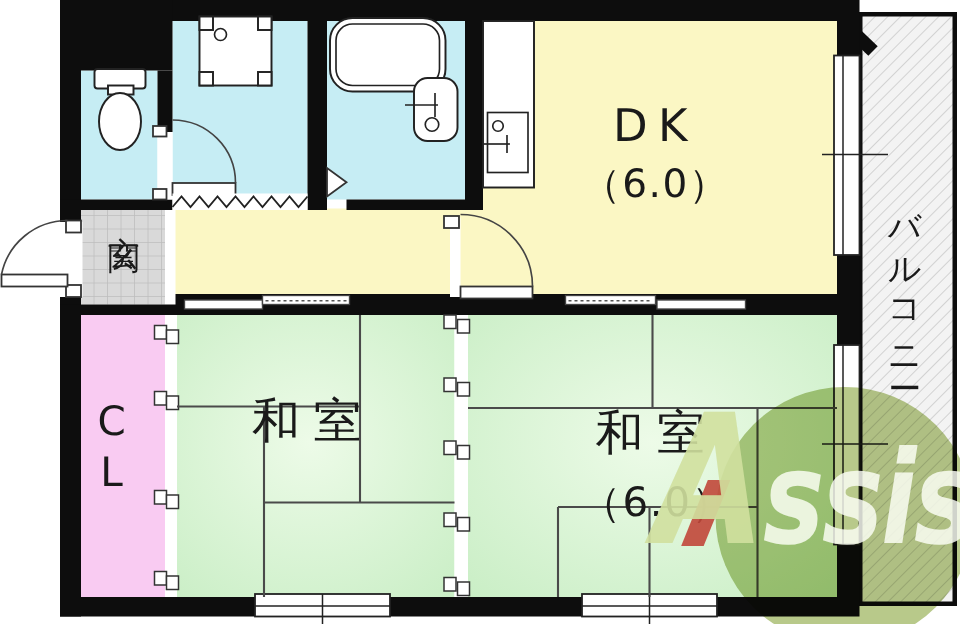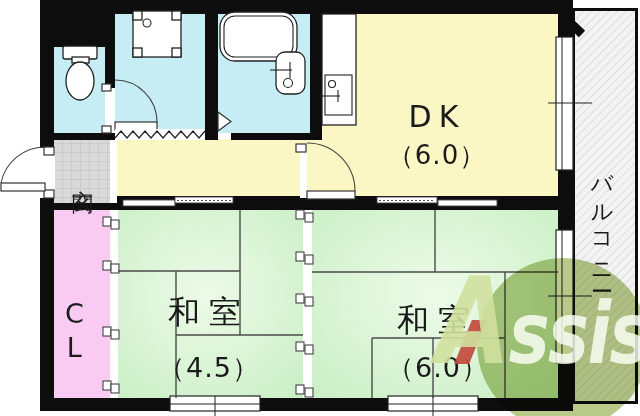--- a/index.html
+++ b/index.html
@@ -17,21 +17,21 @@
   .fixnf{fill:none;stroke:#222;stroke-width:1.1;}
   .door{fill:#ffffff;stroke:#333;stroke-width:1.2;}
   .arc{fill:none;stroke:#444;stroke-width:1.1;}
   .winframe{fill:#ffffff;stroke:#222;stroke-width:1.2;}
   .winline{stroke:#222;stroke-width:1;fill:none;}
   .tat{stroke:var(--tatami_line,#4a4a4a);stroke-width:1.4;fill:none;}
   .slide{fill:#ffffff;stroke:#444;stroke-width:0.9;}
   .dash{stroke:#555;stroke-width:1;stroke-dasharray:2,2;fill:none;}
   .handle{fill:#ffffff;stroke:#333;stroke-width:1;}
   
-  .lab{position:absolute;color:#1a1a1a;white-space:nowrap;z-index:10;line-height:1.1;margin-top:32px;}
+  .lab{position:absolute;color:#1a1a1a;white-space:nowrap;z-index:10;line-height:1.1;}
   .hcent{transform:translateX(-50%);}
   .vtext{writing-mode:vertical-rl;text-orientation:upright;}
   .lab-dk{left:437px;top:68px;font-size:30px;letter-spacing:7px;}
   .lab-dk-size{left:437px;top:109px;font-size:26px;letter-spacing:1px;}
   .lab-w1{left:209px;top:263px;font-size:32px;letter-spacing:9px;}
   .lab-w1-size{left:209px;top:321px;font-size:27px;letter-spacing:1px;}
   .lab-w2{left:438px;top:271px;font-size:32px;letter-spacing:9px;}
   .lab-w2-size{left:438px;top:321px;font-size:27px;letter-spacing:1px;}
   .lab-genkan{left:82px;top:141px;font-size:21px;letter-spacing:5px;}
   .lab-cl{left:74px;top:266px;font-size:27px;letter-spacing:3px;}
@@ -227,21 +227,20 @@
       <circle class="fixnf" cx="332" cy="84" r="3.5"></circle>
       <path class="fixnf" d="M322,96 H340"></path>
       <path class="fixnf" d="M338,90 V102"></path>
     </g>
   </g>
 </svg>
 
 <span class="lab hcent lab-dk">DK</span>
 <span class="lab hcent lab-dk-size">（6.0）</span>
 <span class="lab hcent lab-w1">和室</span>
-<span class="lab hcent lab-w1-size">（4.5）</span>
 <span class="lab hcent lab-w2">和室</span>
 <span class="lab hcent lab-w2-size">（6.0）</span>
 <span class="lab hcent vtext lab-genkan">玄関</span>
 <span class="lab hcent vtext lab-cl">CL</span>
 <span class="lab hcent vtext lab-balcony">バルコニー</span>
 
 <div class="wm-circle"></div>
 <div class="wm-red"></div>
 <div class="wm-text"><span class="wm-a">A</span><span class="wm-rest">ssist</span></div>
 

